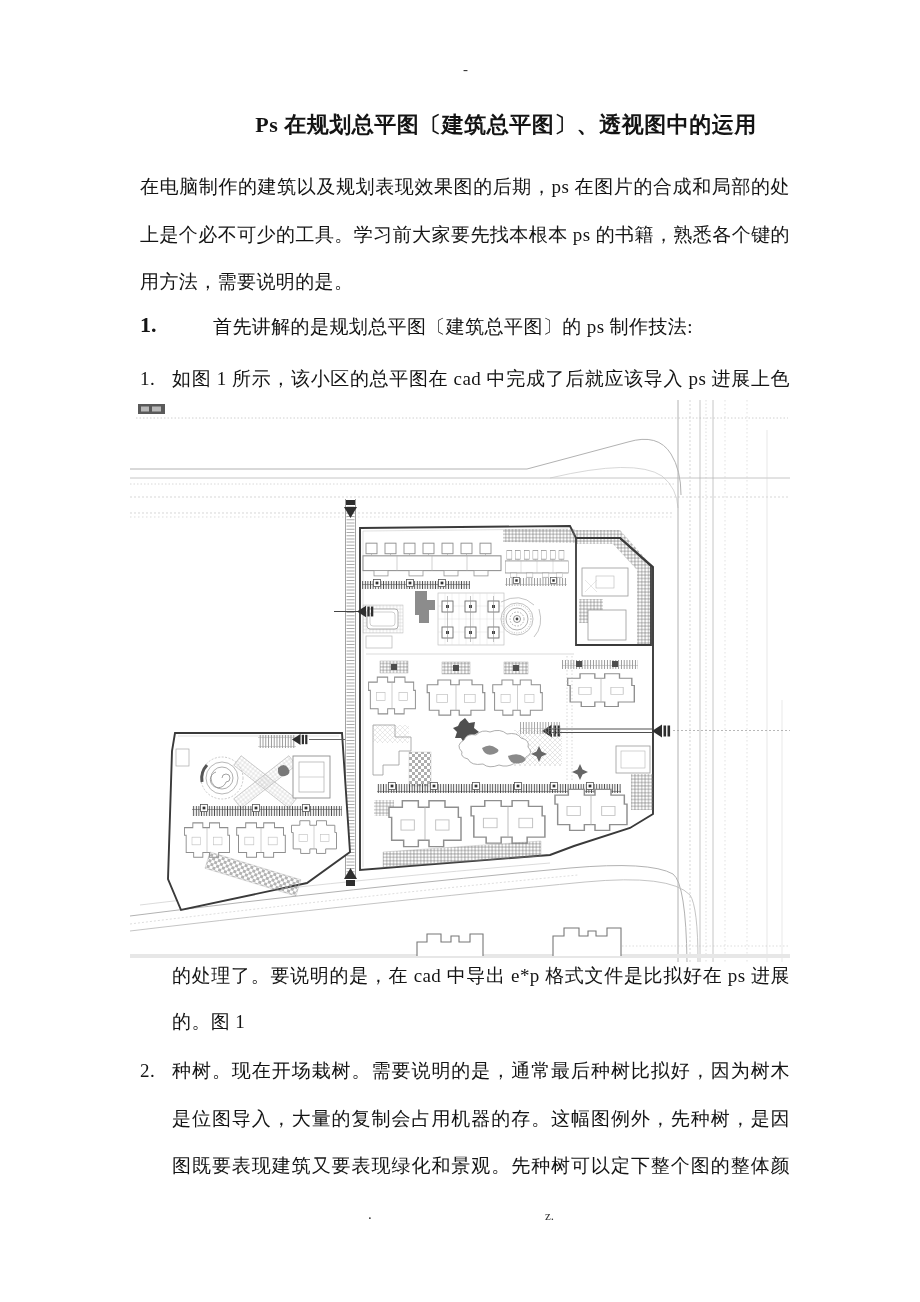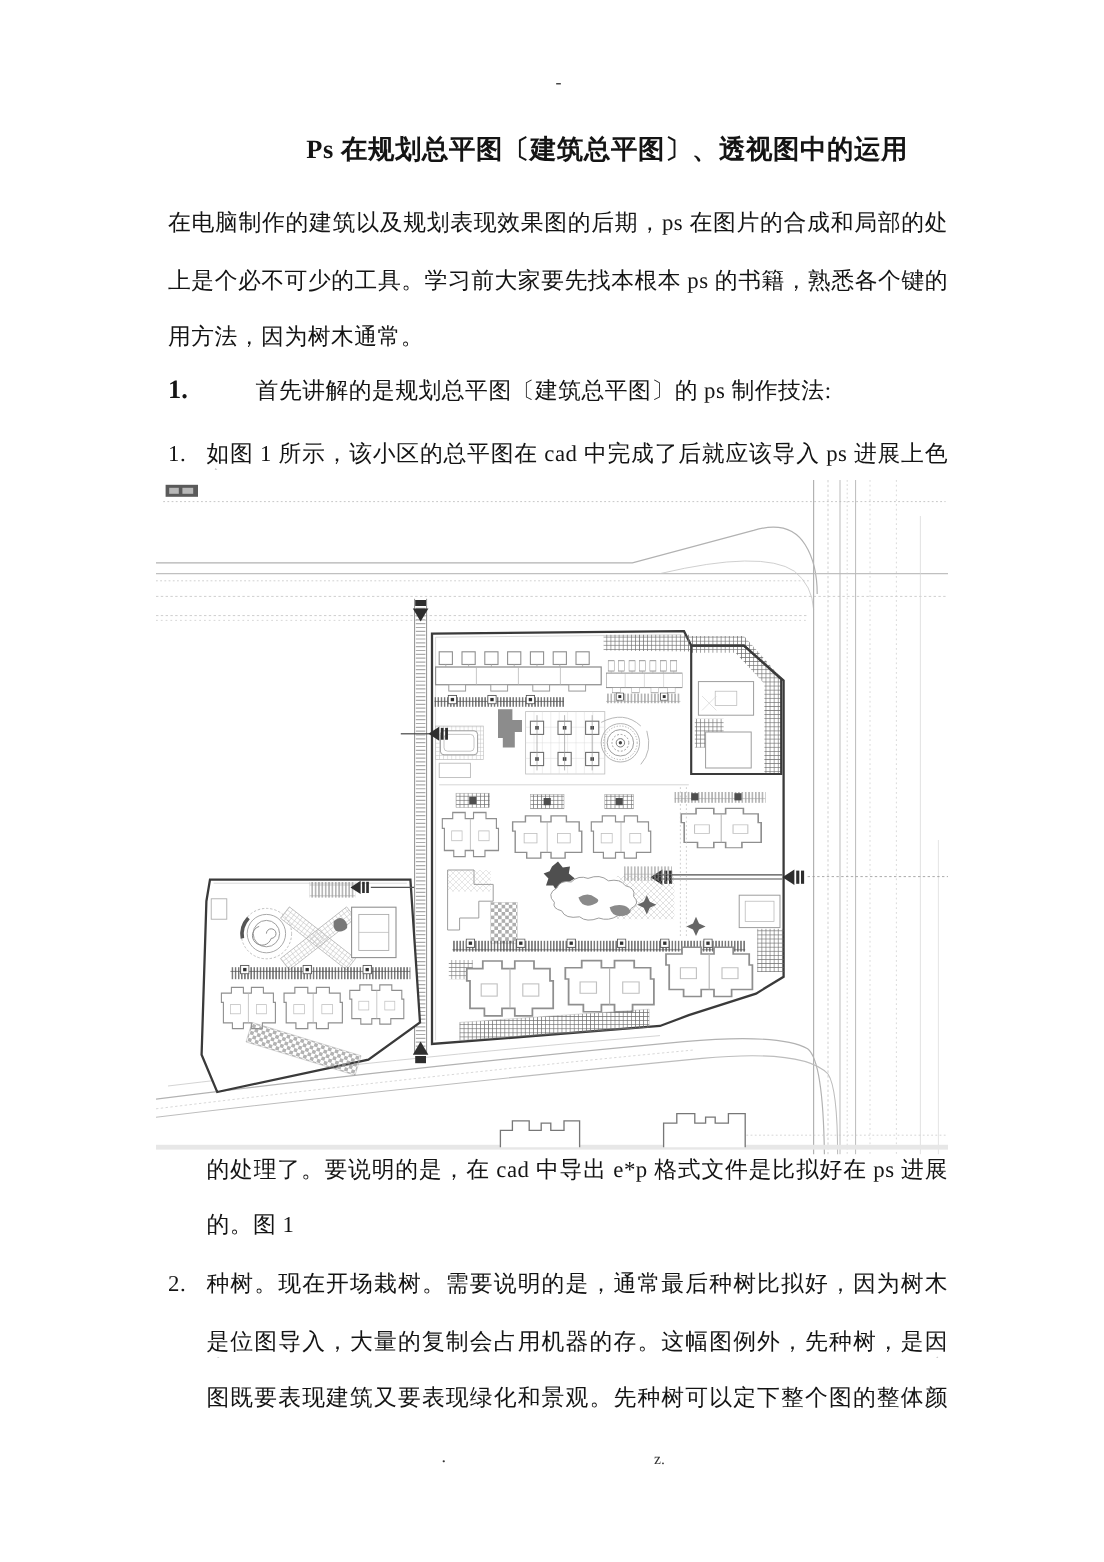--- a/index.html
+++ b/index.html
@@ -21,21 +21,21 @@
 <body>
 
 <div class="page">
 
   <div class="abs mark" style="left:463px; top:61px; font-size:15px;">-</div>
 
   <div class="abs title" style="left:0; top:110px;padding-left:46px;">Ps 在规划总平图〔建筑总平图〕、透视图中的运用</div>
 
   <div class="abs tline jl" style="left:140px; top:175px; width:650px;">在电脑制作的建筑以及规划表现效果图的后期，ps 在图片的合成和局部的处理</div>
   <div class="abs tline jl" style="left:140px; top:223px; width:650px;">上是个必不可少的工具。学习前大家要先找本根本 ps 的书籍，熟悉各个键的使</div>
-  <div class="abs tline" style="left:140px; top:270px;">用方法，因为树木通常。</div>
+  <div class="abs tline" style="left:140px; top:270px;">用方法，需要说明的是。</div>
 
   <div class="abs bignum" style="left:140px; top:312px;">1.</div>
   <div class="abs tline" style="left:169px; top:315px;margin-left:44px;">首先讲解的是规划总平图〔建筑总平图〕的 ps 制作技法:</div>
 
   <div class="abs tline stepnum" style="left:140px; top:367px;">1.</div>
   <div class="abs tline jl" style="left:172px; top:367px; width:618px;">如图 1 所示，该小区的总平图在 cad 中完成了后就应该导入 ps 进展上色方面</div>
 
   <div class="figwrap">
   <svg width="660" height="562" viewBox="0 0 660 562" xmlns="http://www.w3.org/2000/svg">
     <defs>

